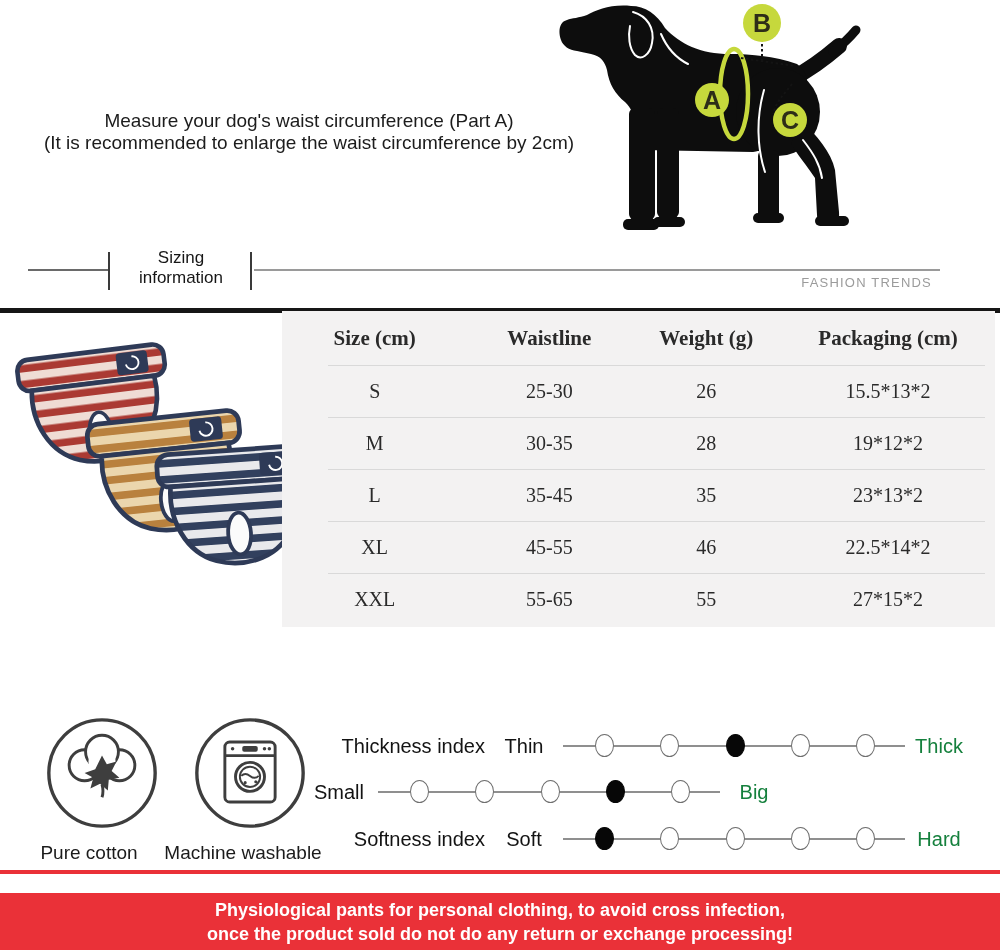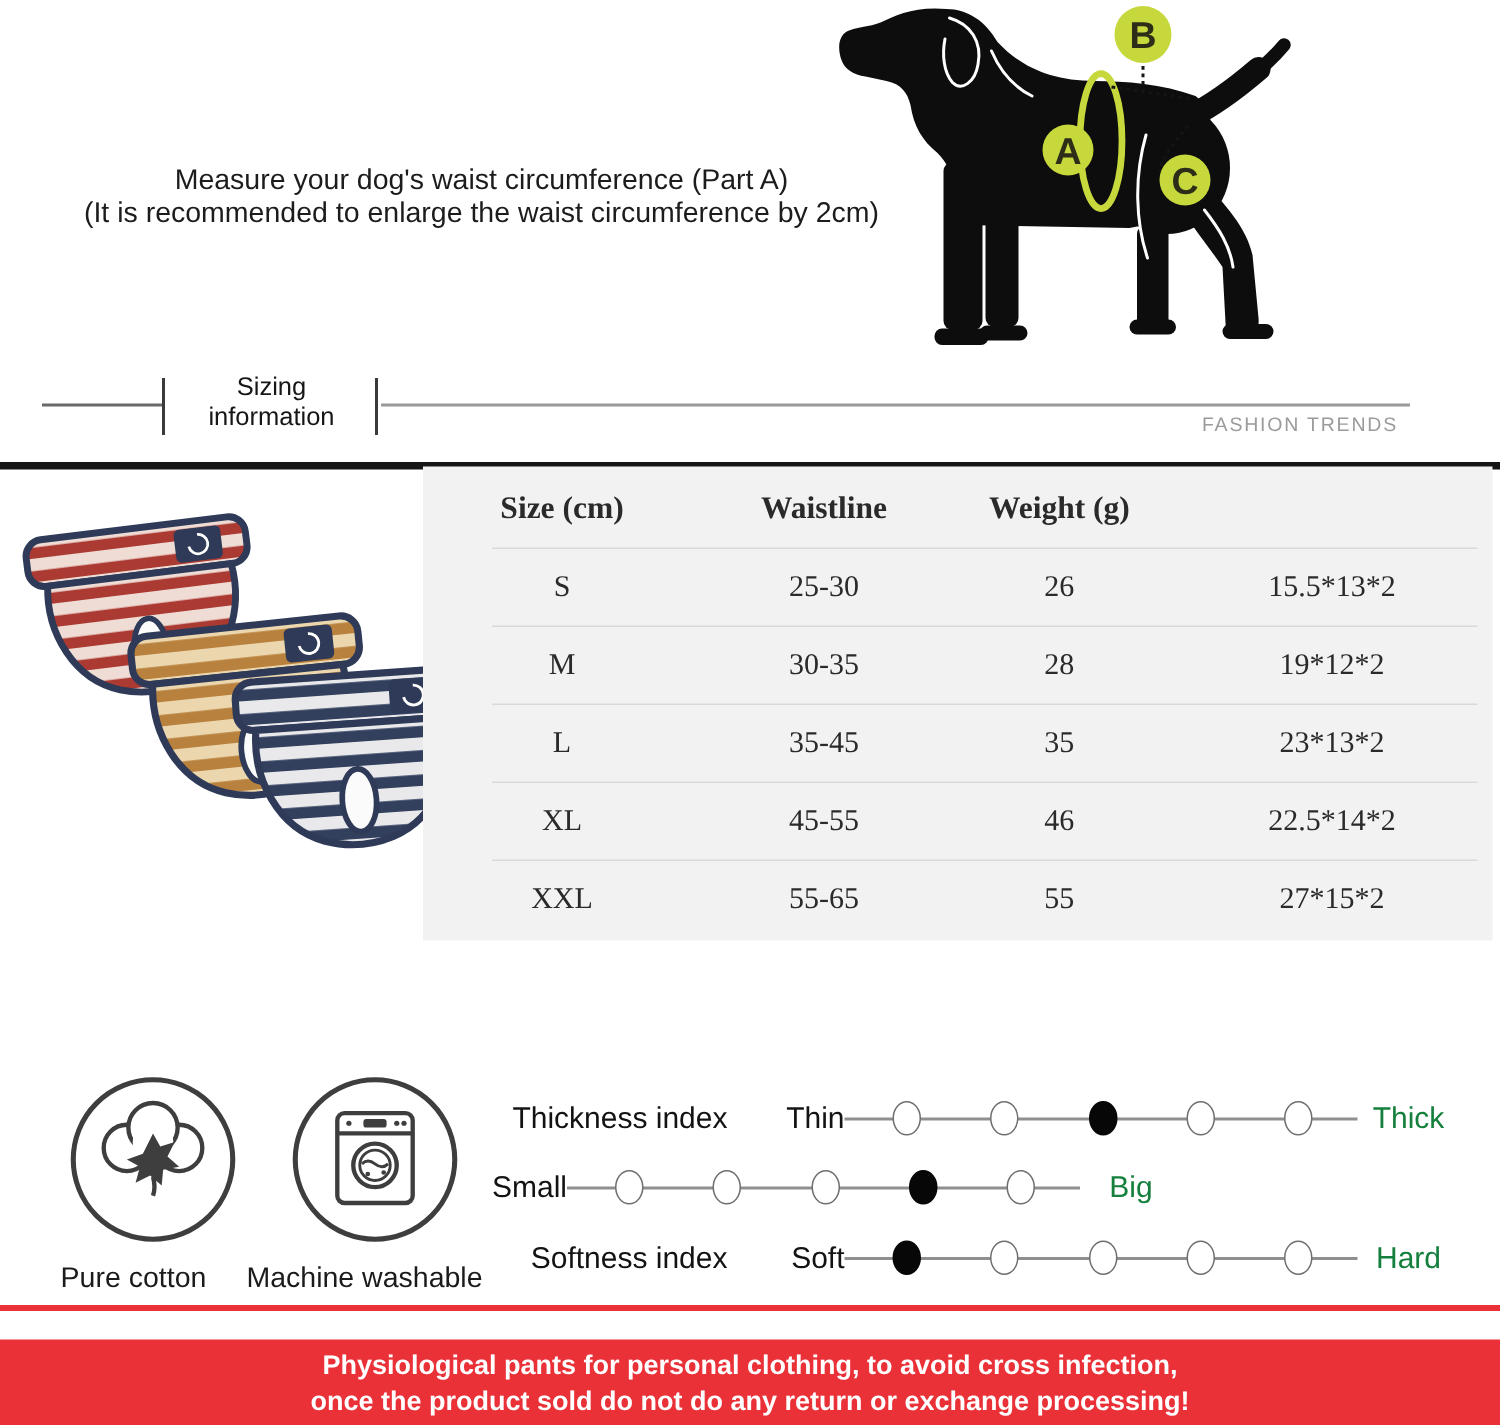--- a/index.html
+++ b/index.html
@@ -1,20 +1,20 @@
 <!DOCTYPE html>
 <html><head>
 <meta charset="utf-8">
 <style>
   html,body{margin:0;padding:0;background:#fff;}
   #canvas{position:relative;width:1000px;height:950px;background:#ffffff;overflow:hidden;
           font-family:"Liberation Sans",sans-serif;color:#1f1f1f;}
 
   
-  .instruction{position:absolute;left:12px;top:110px;width:618px;text-align:center;
+  .instruction{position:absolute;left:0;top:110px;width:618px;text-align:center;
                font-size:19px;line-height:22px;color:#1c1c1c;}
 
   
   .hdr-line-left{position:absolute;left:28px;top:269px;width:80px;height:2px;background:#6a6a6a;}
   .hdr-bar{position:absolute;top:252px;width:2px;height:38px;background:#3a3a3a;}
   .hdr-bar.left{left:108px;}
   .hdr-bar.right{left:250px;}
   .hdr-title{position:absolute;left:112px;top:248px;width:138px;text-align:center;
              font-size:17px;line-height:20px;color:#161616;}
   .hdr-line-right{position:absolute;left:254px;top:269px;width:686px;height:1.5px;background:#9a9a9a;}
@@ -30,21 +30,21 @@
   .t-row .t-cell{text-align:center;font-size:20px;color:#2a2a2a;}
   .t-row.t-head .t-cell{font-size:21px;}
   .t-sep{height:1px;background:#d9d9d9;margin:0 10px 0 46px;}
 
   
   .feat-icon{position:absolute;width:116px;height:116px;}
   .feat-label{position:absolute;top:842px;text-align:center;font-size:19px;color:#1b1b1b;}
 
   .idx-row{position:absolute;left:300px;width:680px;height:30px;display:flex;align-items:center;}
   .idx-label{width:185px;text-align:right;font-size:20px;color:#131313;}
-  .idx-min{width:78px;text-align:right;font-size:20px;color:#131313;}
+  .idx-min{width:78px;text-align:center;font-size:20px;color:#131313;}
   .idx-scale{position:relative;width:342px;height:30px;}
   .idx-line{position:absolute;left:0;right:0;top:14px;height:1.5px;background:#8f8f8f;}
   .idx-dot{position:absolute;top:3px;width:19px;height:23px;border-radius:50%;
            border:1.6px solid #6f6f6f;background:#ffffff;box-sizing:border-box;}
   .idx-dot.filled{background:#070707;border-color:#070707;}
   .idx-max{width:68px;text-align:center;font-size:20px;color:#15803d;}
 
   
   .thin-red-line{position:absolute;left:0;top:870px;width:1000px;height:4px;background:#ea3138;}
   .banner{position:absolute;left:0;top:893px;width:1000px;height:57px;background:#ea3138;}
@@ -149,20 +149,21 @@
     <use href="#dp" fill="url(#pr)" transform="translate(10,16) rotate(-7) scale(0.92)"></use>
     <use href="#dp" fill="url(#pt)" transform="translate(80,80) rotate(-6) scale(0.95)"></use>
     <use href="#dp" fill="url(#pn)" transform="translate(150,110) rotate(-4) scale(0.95)"></use>
   </svg>
 
   <div class="table-panel">
     <div class="t-row t-head">
       <div class="t-cell">Size (cm)</div>
       <div class="t-cell">Waistline</div>
       <div class="t-cell">Weight (g)</div>
+      <div class="t-cell">Packaging (cm)</div>
     </div>
     <div id="t-rows">
         <div class="t-sep"></div>
         <div class="t-row">
           <div class="t-cell">S</div>
           <div class="t-cell">25-30</div>
           <div class="t-cell">26</div>
           <div class="t-cell">15.5*13*2</div>
         </div>
         <div class="t-sep"></div>

